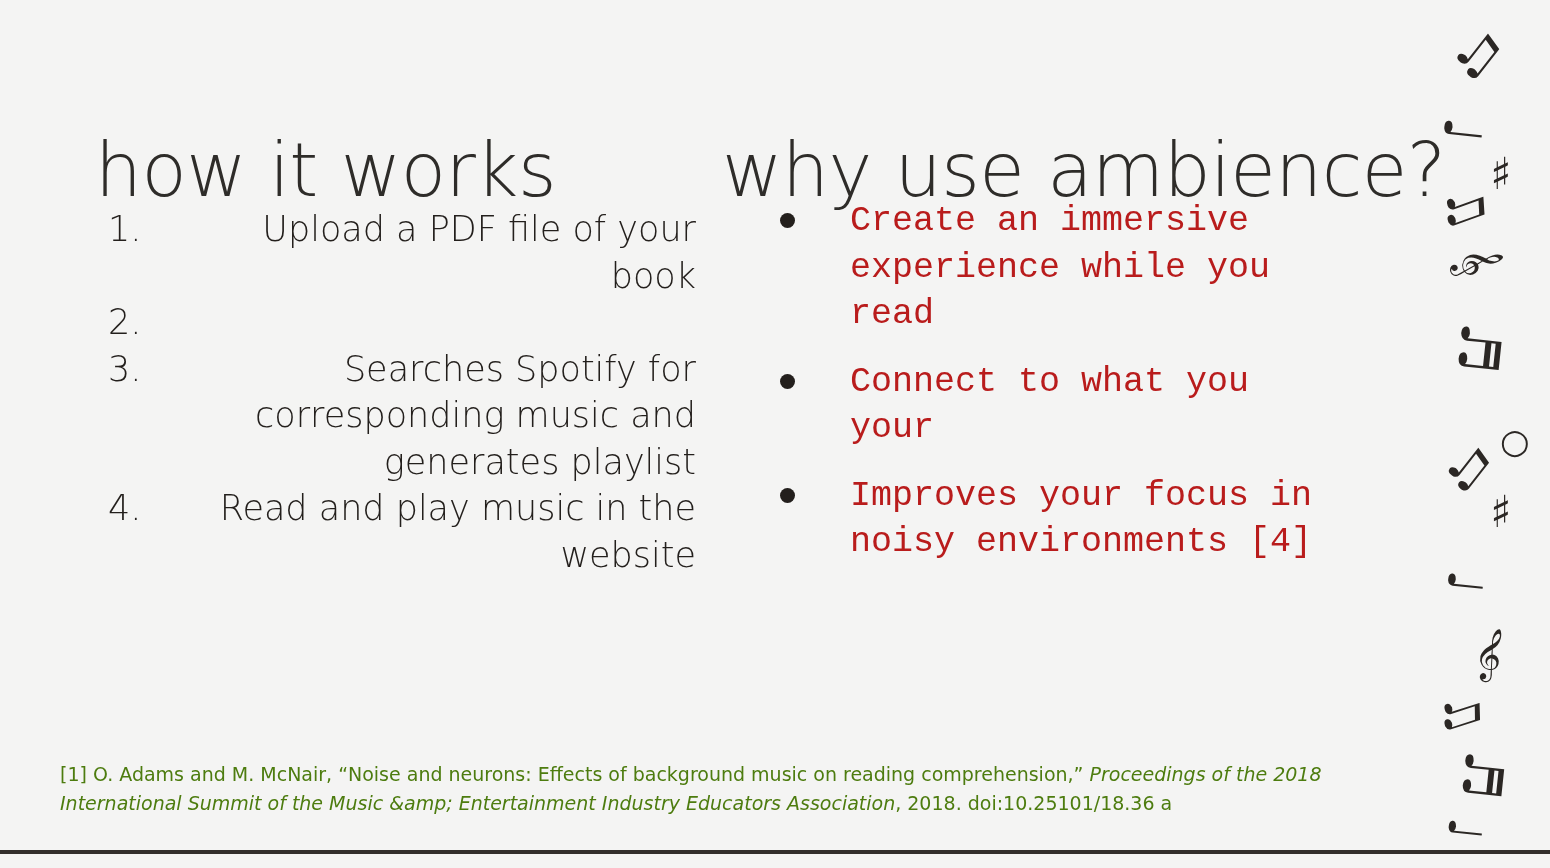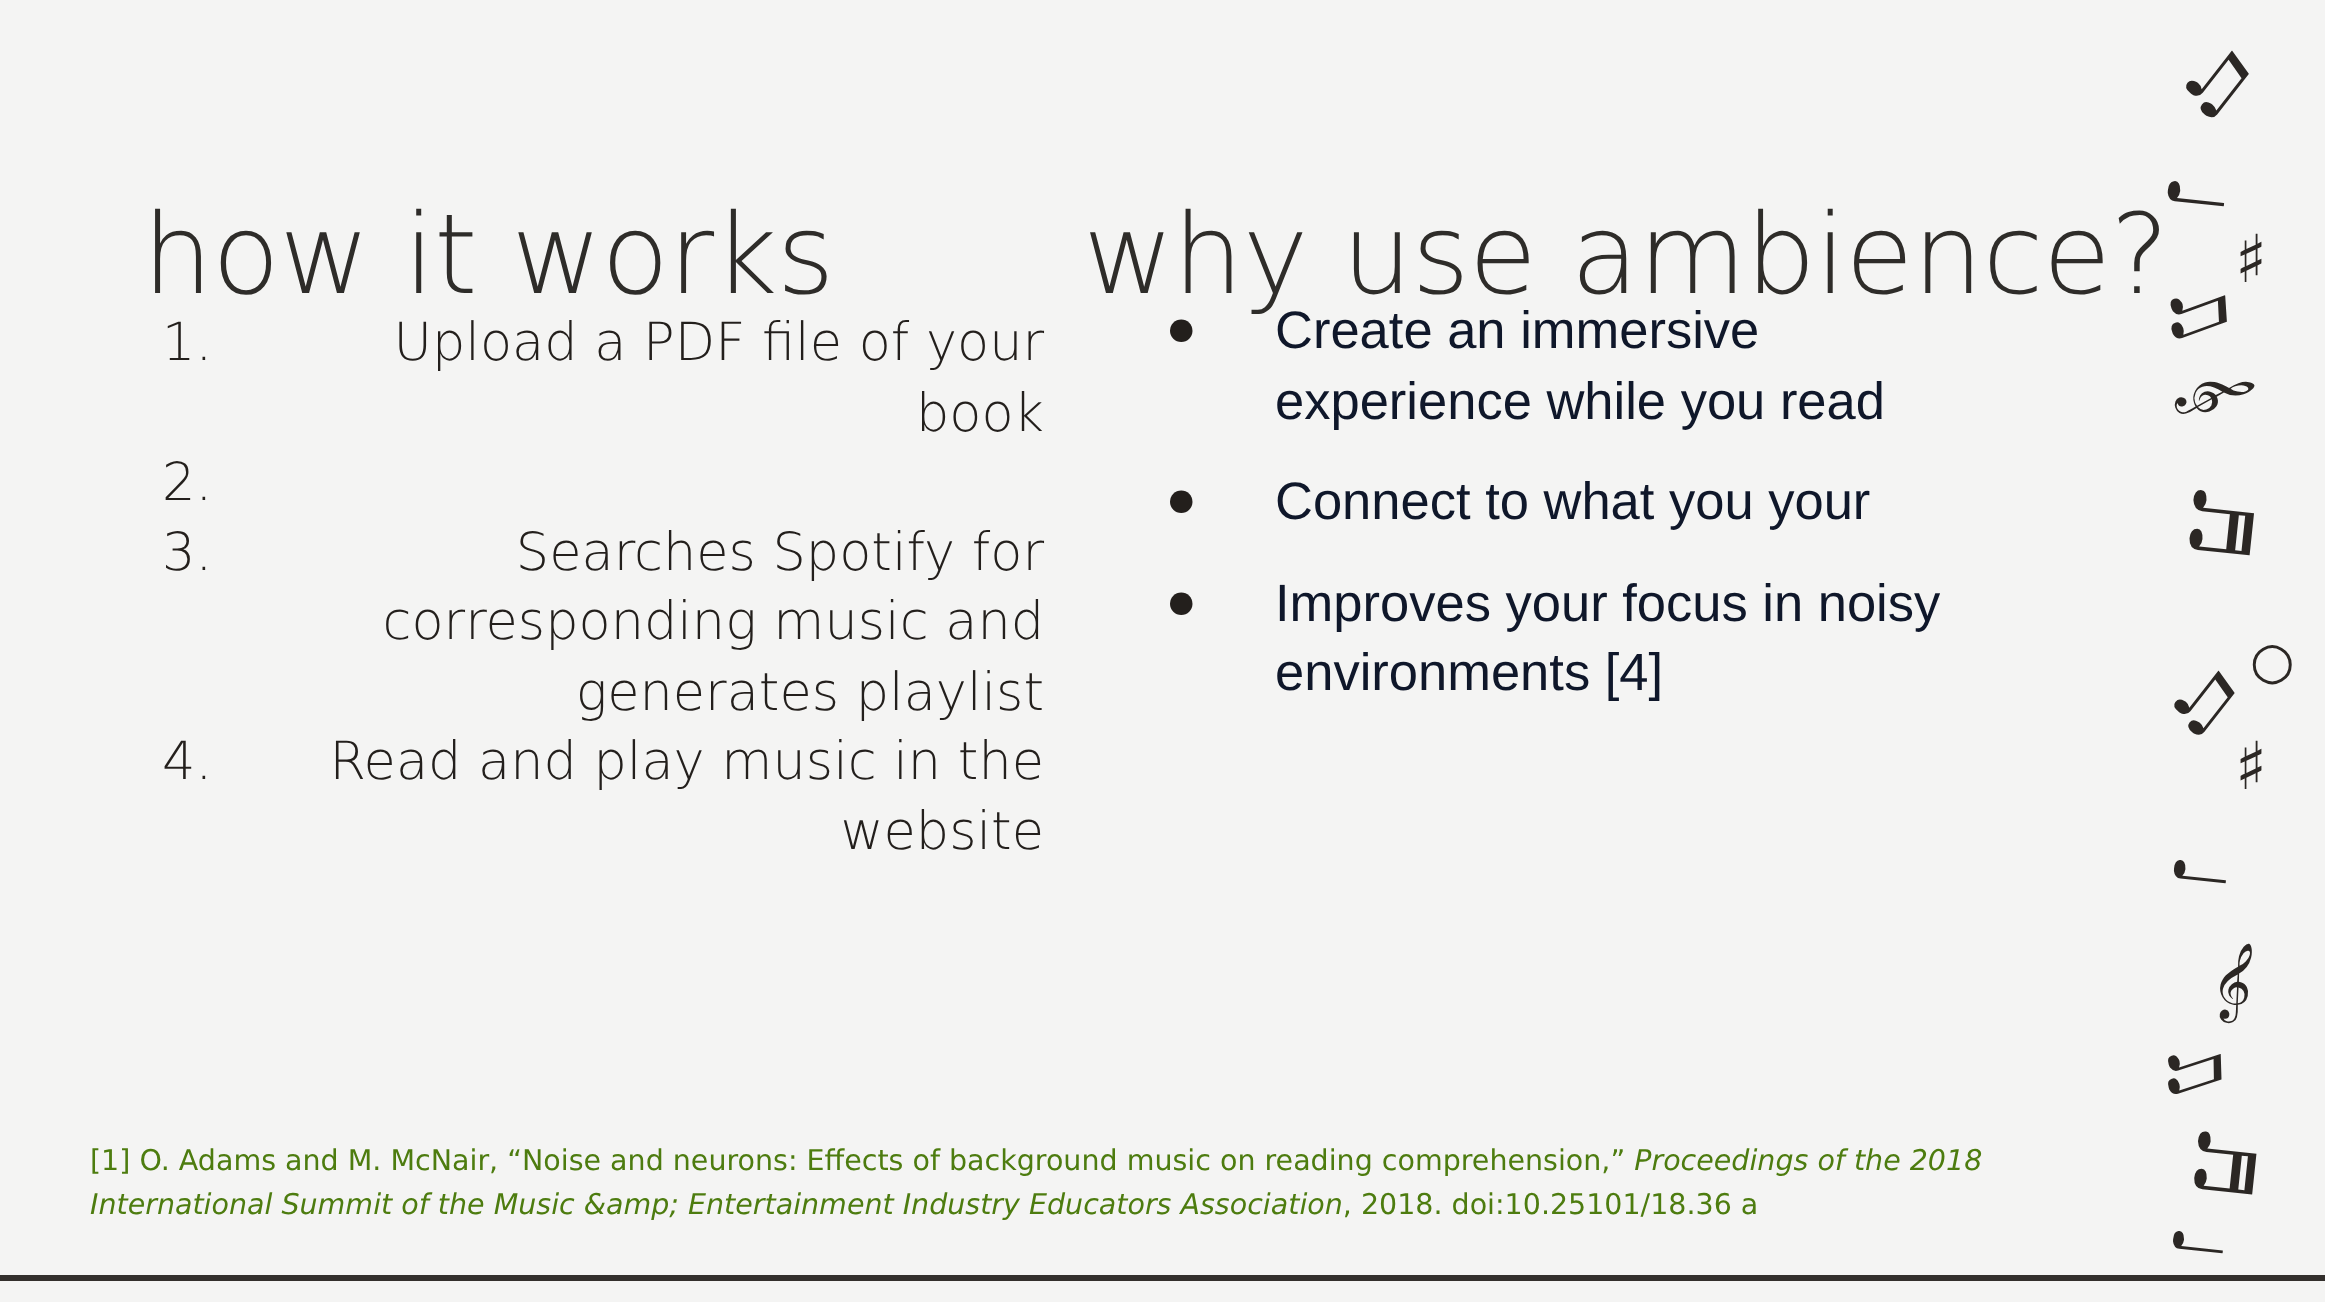--- a/index.html
+++ b/index.html
@@ -73,25 +73,25 @@
 
   
   ul.reasons {
     margin: 0;
     padding: 0;
     list-style: none;
   }
   ul.reasons > li {
     display: flex;
     align-items: flex-start;
-    font-family: Liberation Sans, sans-serif;
+    font-family: Liberation Mono, monospace;
     font-weight: 300;
     font-size: 35px;
     line-height: 46.5px;
-    color: #0f172a;
+    color: #b91c1c;
     margin-bottom: 21px;
   }
   ul.reasons > li:last-child { margin-bottom: 0; }
   ul.reasons > li .dot-wrap {
     flex: 0 0 auto;
     width: 70px;
     display: flex;
     align-items: flex-start;
     justify-content: flex-start;
     padding-top: 15px;

